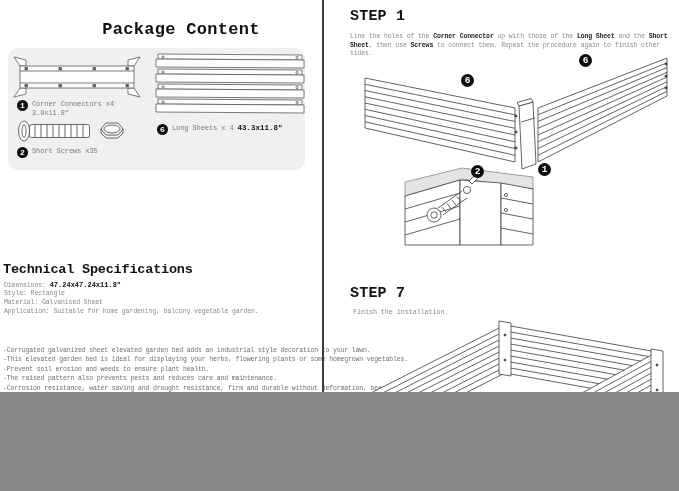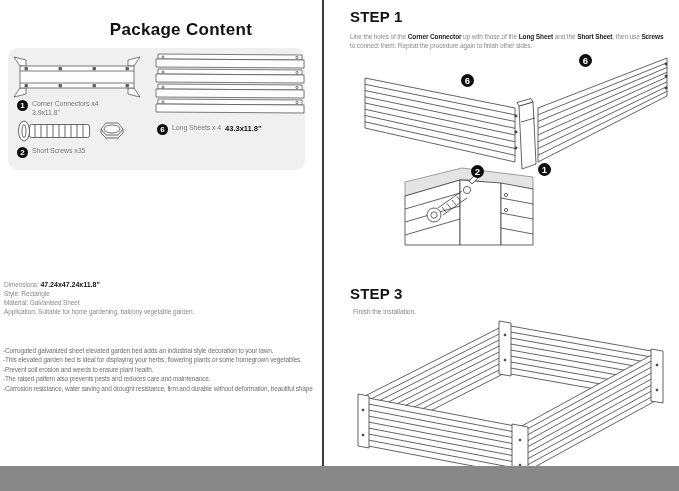--- a/index.html
+++ b/index.html
@@ -1,17 +1,17 @@
 <!DOCTYPE html>
 <html><head>
 <meta charset="utf-8">
 <style>
   html,body{margin:0;padding:0;background:#888;}
-  .page{position:relative;width:679px;height:466px;background:#ffffff;
-        font-family:Liberation Sans, sans-serif;color:#222;overflow:hidden;}
+  .page{position:relative;width:679px;height:392px;background:#ffffff;
+        font-family:Liberation Mono, monospace;color:#222;overflow:hidden;}
   .divider{position:absolute;left:322px;top:0;width:2px;height:491px;background:#3d3d3d;}
 
   
   .pkg-title{position:absolute;left:20px;top:20px;width:322px;text-align:center;
              font-size:17px;font-weight:600;color:#111;letter-spacing:.3px;}
   .pkg-box{position:absolute;left:8px;top:48px;width:297px;height:122px;
            background:#f0f0f0;border-radius:10px;}
   .abs{position:absolute;}
   .badge{display:inline-flex;align-items:center;justify-content:center;flex:none;
          width:11px;height:11px;border-radius:50%;background:#0d0d0d;color:#fff;
@@ -123,20 +123,21 @@
       </g>
     </svg>
 
     <div class="abs item-row" style="left:149px;top:76px">
       <span class="badge">6</span>
       <span class="sm">Long Sheets x 4</span>
       <span class="sm-dark">43.3x11.8"</span>
     </div>
   </div>
 
+  <div class="sec-h" style="top:262px">Technical Specifications</div>
   <div class="spec-line" style="top:281px">
     <span>Dimensions:</span>
     <b>47.24x47.24x11.8"</b>
   </div>
   <div class="spec-line" style="top:290px">Style: Rectangle</div>
   <div class="spec-line" style="top:299px">Material: Galvanised Sheet</div>
   <div class="spec-line" style="top:308px">Application: Suitable for home gardening, balcony vegetable garden.</div>
 
   <div class="feat-list">
     <div class="feat-item">-Corrugated galvanized sheet elevated garden bed adds an industrial style decoration to your lawn.</div>
@@ -213,21 +214,21 @@
         <polygon points="124,131 131,124 134,127 127,134" fill="#ffffff"></polygon>
       </g>
     </g>
   </svg>
 
   <div class="badge-lg" style="left:461px;top:74px">6</div>
   <div class="badge-lg" style="left:579px;top:54px">6</div>
   <div class="badge-lg" style="left:538px;top:163px">1</div>
   <div class="badge-lg" style="left:471px;top:165px">2</div>
 
-  <div class="step-h" style="left:350px;top:285px">STEP 3</div>
+  <div class="step-h" style="left:350px;top:285px">STEP 7</div>
   <div class="cap" style="left:353px;top:308px">Finish the installation.</div>
 
   <svg class="abs" style="left:345px;top:315px" width="334" height="176" viewBox="0 0 334 176">
     <g stroke="#3c3c3c" stroke-width="0.8" fill="none">
 
       <g>
         <polygon points="18,82 160,10 160,58 18,130" fill="#ffffff"></polygon>
         <line x1="18" y1="88" x2="160" y2="16"></line>
           <line x1="18" y1="94" x2="160" y2="22"></line>
         <line x1="18" y1="100" x2="160" y2="28"></line>

